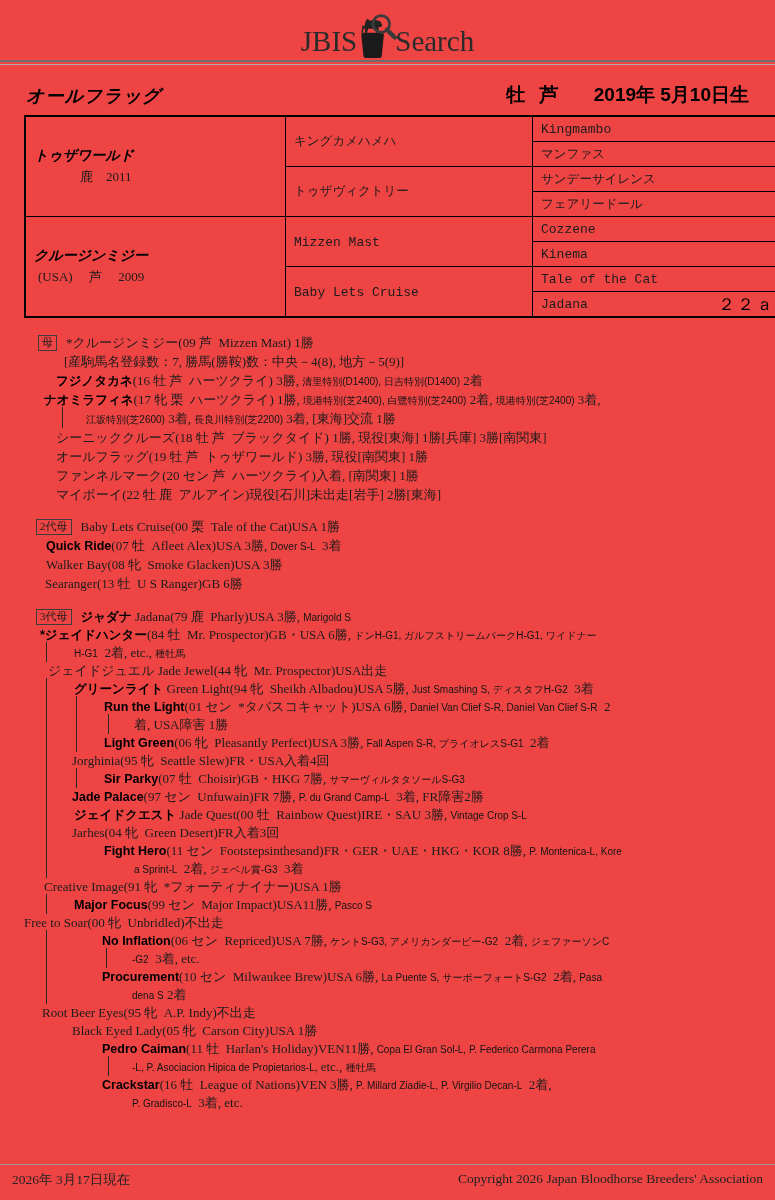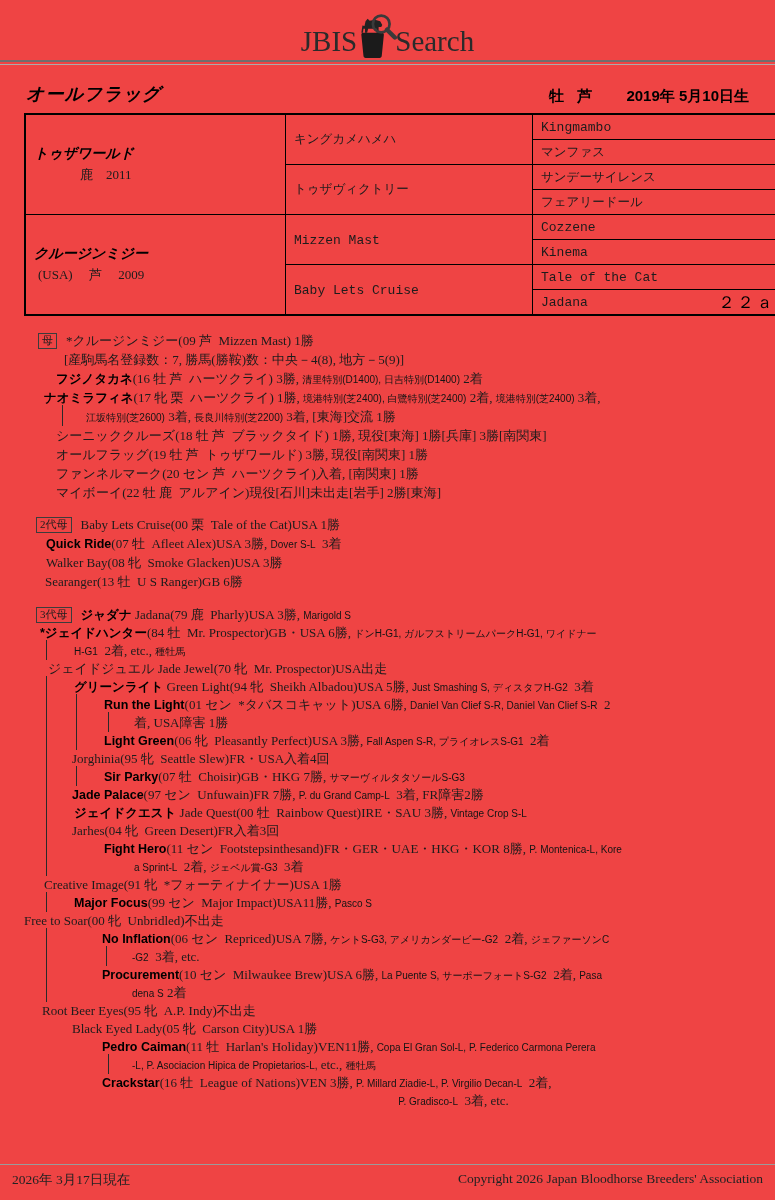--- a/index.html
+++ b/index.html
@@ -7,21 +7,21 @@
         font-family:"Liberation Serif","DejaVu Serif",serif;overflow:hidden;}
   
   .logo-row{display:flex;justify-content:center;align-items:flex-end;padding-top:7px;height:49px;}
   .logo-txt{font-family:"Liberation Serif",serif;font-size:29px;color:#2b2b2b;line-height:1;}
   .logo-icon{width:42px;height:46px;margin:0 -2px -4px -2px;}
   .rule-double{height:2px;border-top:2px solid #6e6e6e;border-bottom:1px solid #ababab;margin-top:4px;}
   
   .title-row{display:flex;justify-content:space-between;align-items:flex-end;margin:17px 26px 7px 26px;}
   .horse-title{font-family:"Liberation Sans","DejaVu Sans",sans-serif;font-weight:bold;font-style:italic;
                font-size:18px;letter-spacing:1px;color:#000;}
-  .title-info{font-family:"Liberation Sans","DejaVu Sans",sans-serif;font-weight:bold;font-size:15px;color:#000;}
+  .title-info{font-family:"Liberation Sans","DejaVu Sans",sans-serif;font-weight:bold;font-size:19px;color:#000;}
   .title-info .sx{margin-right:9px;}
   .title-info .ct{margin-right:30px;}
   
   table.ped{border-collapse:collapse;margin:0 0 0 24px;width:727px;table-layout:fixed;border:2px solid #000;}
   table.ped td{border:1px solid #000;height:24px;padding:0 0 0 8px;vertical-align:middle;font-size:13px;}
   td.c1{width:251px;} td.c2{width:238px;} td.c3{width:238px;}
   .pname{font-family:"Liberation Sans","DejaVu Sans",sans-serif;font-weight:bold;font-style:italic;
          font-size:14px;color:#000;display:block;}
   .pdetail{display:block;font-size:13px;margin-top:3px;}
   .ind1{padding-left:46px;} .ind2{padding-left:4px;}
@@ -140,21 +140,21 @@
       <div class="sec sec1">
         <div class="pl" style="margin-left: 12px;"><span class="sg-l">2代母</span><span class="sg-n">Baby Lets Cruise(00 栗  Tale of the Cat)USA 1勝</span></div>
         <div class="pl" style="margin-left: 22px;"><span class="sg-b">Quick Ride</span><span class="sg-n">(07 牡  Afleet Alex)USA 3勝, </span><span class="sg-r">Dover S-L</span><span class="sg-n">  3着</span></div>
         <div class="pl" style="margin-left: 22px;"><span class="sg-n">Walker Bay(08 牝  Smoke Glacken)USA 3勝</span></div>
         <div class="pl" style="margin-left: 21px;"><span class="sg-n">Searanger(13 牡  U S Ranger)GB 6勝</span></div>
       </div>
       <div class="sec sec2">
         <div class="pl" style="margin-left: 12px;"><span class="sg-l">3代母</span><span class="sg-b">ジャダナ</span><span class="sg-n"> Jadana(79 鹿  Pharly)USA 3勝, </span><span class="sg-r">Marigold S</span></div>
         <div class="pl" style="margin-left: 16px;"><span class="sg-b">*ジェイドハンター</span><span class="sg-n">(84 牡  Mr. Prospector)GB・USA 6勝, </span><span class="sg-r">ドンH-G1, ガルフストリームパークH-G1, ワイドナー</span></div>
         <div class="pl" style="margin-left: 50px;"><span class="tbar" style="left: -28px;"></span><span class="sg-r">H-G1</span><span class="sg-n">  2着, etc., </span><span class="sg-r">種牡馬</span></div>
-        <div class="pl" style="margin-left: 24px;"><span class="sg-n">ジェイドジュエル Jade Jewel(70 牝  Mr. Prospector)USA出走</span></div>
+        <div class="pl" style="margin-left: 24px;"><span class="sg-n">ジェイドジュエル Jade Jewel(44 牝  Mr. Prospector)USA出走</span></div>
         <div class="pl" style="margin-left: 50px;"><span class="tbar" style="left: -28px;"></span><span class="sg-b">グリーンライト</span><span class="sg-n"> Green Light(94 牝  Sheikh Albadou)USA 5勝, </span><span class="sg-r">Just Smashing S, ディスタフH-G2</span><span class="sg-n">  3着</span></div>
         <div class="pl" style="margin-left: 80px;"><span class="tbar" style="left: -58px;"></span><span class="tbar" style="left: -28px;"></span><span class="sg-b">Run the Light</span><span class="sg-n">(01 セン  *タバスコキャット)USA 6勝, </span><span class="sg-r">Daniel Van Clief S-R, Daniel Van Clief S-R</span><span class="sg-n">  2</span></div>
         <div class="pl" style="margin-left: 110px;"><span class="tbar" style="left: -88px;"></span><span class="tbar" style="left: -58px;"></span><span class="tbar" style="left: -26px;"></span><span class="sg-n">着, USA障害 1勝</span></div>
         <div class="pl" style="margin-left: 80px;"><span class="tbar" style="left: -58px;"></span><span class="tbar" style="left: -28px;"></span><span class="sg-b">Light Green</span><span class="sg-n">(06 牝  Pleasantly Perfect)USA 3勝, </span><span class="sg-r">Fall Aspen S-R, プライオレスS-G1</span><span class="sg-n">  2着</span></div>
         <div class="pl" style="margin-left: 48px;"><span class="tbar" style="left: -26px;"></span><span class="sg-n">Jorghinia(95 牝  Seattle Slew)FR・USA入着4回</span></div>
         <div class="pl" style="margin-left: 80px;"><span class="tbar" style="left: -58px;"></span><span class="tbar" style="left: -28px;"></span><span class="sg-b">Sir Parky</span><span class="sg-n">(07 牡  Choisir)GB・HKG 7勝, </span><span class="sg-r">サマーヴィルタタソールS-G3</span></div>
         <div class="pl" style="margin-left: 48px;"><span class="tbar" style="left: -26px;"></span><span class="sg-b">Jade Palace</span><span class="sg-n">(97 セン  Unfuwain)FR 7勝, </span><span class="sg-r">P. du Grand Camp-L</span><span class="sg-n">  3着, FR障害2勝</span></div>
         <div class="pl" style="margin-left: 50px;"><span class="tbar" style="left: -28px;"></span><span class="sg-b">ジェイドクエスト</span><span class="sg-n"> Jade Quest(00 牡  Rainbow Quest)IRE・SAU 3勝, </span><span class="sg-r">Vintage Crop S-L</span></div>
         <div class="pl" style="margin-left: 48px;"><span class="tbar" style="left: -26px;"></span><span class="sg-n">Jarhes(04 牝  Green Desert)FR入着3回</span></div>
         <div class="pl" style="margin-left: 80px;"><span class="tbar" style="left: -58px;"></span><span class="sg-b">Fight Hero</span><span class="sg-n">(11 セン  Footstepsinthesand)FR・GER・UAE・HKG・KOR 8勝, </span><span class="sg-r">P. Montenica-L, Kore</span></div>
@@ -164,21 +164,21 @@
         <div class="pl" style=""><span class="tbar" style="left: -26px;"></span><span class="sg-n">Free to Soar(00 牝  Unbridled)不出走</span></div>
         <div class="pl" style="margin-left: 78px;"><span class="tbar" style="left: -56px;"></span><span class="sg-b">No Inflation</span><span class="sg-n">(06 セン  Repriced)USA 7勝, </span><span class="sg-r">ケントS-G3, アメリカンダービー-G2</span><span class="sg-n">  2着, </span><span class="sg-r">ジェファーソンC</span></div>
         <div class="pl" style="margin-left: 108px;"><span class="tbar" style="left: -86px;"></span><span class="tbar" style="left: -26px;"></span><span class="sg-r">-G2</span><span class="sg-n">  3着, etc.</span></div>
         <div class="pl" style="margin-left: 78px;"><span class="tbar" style="left: -56px;"></span><span class="sg-b">Procurement</span><span class="sg-n">(10 セン  Milwaukee Brew)USA 6勝, </span><span class="sg-r">La Puente S, サーポーフォートS-G2</span><span class="sg-n">  2着, </span><span class="sg-r">Pasa</span></div>
         <div class="pl" style="margin-left: 108px;"><span class="tbar" style="left: -86px;"></span><span class="sg-r">dena S</span><span class="sg-n"> 2着</span></div>
         <div class="pl" style="margin-left: 18px;"><span class="sg-n">Root Beer Eyes(95 牝  A.P. Indy)不出走</span></div>
         <div class="pl" style="margin-left: 48px;"><span class="sg-n">Black Eyed Lady(05 牝  Carson City)USA 1勝</span></div>
         <div class="pl" style="margin-left: 78px;"><span class="sg-b">Pedro Caiman</span><span class="sg-n">(11 牡  Harlan's Holiday)VEN11勝, </span><span class="sg-r">Copa El Gran Sol-L, P. Federico Carmona Perera</span></div>
         <div class="pl" style="margin-left: 108px;"><span class="tbar" style="left: -24px;"></span><span class="sg-r">-L, P. Asociacion Hipica de Propietarios-L,</span><span class="sg-n"> etc., </span><span class="sg-r">種牡馬</span></div>
         <div class="pl" style="margin-left: 78px;"><span class="sg-b">Crackstar</span><span class="sg-n">(16 牡  League of Nations)VEN 3勝, </span><span class="sg-r">P. Millard Ziadie-L, P. Virgilio Decan-L</span><span class="sg-n">  2着,</span></div>
-        <div class="pl" style="margin-left: 108px; text-align: center;"><span class="sg-r">P. Gradisco-L</span><span class="sg-n">  3着, etc.</span></div>
+        <div class="pl" style="margin-left: 108px;"><span class="sg-r">P. Gradisco-L</span><span class="sg-n">  3着, etc.</span></div>
       </div>
     </div>
 
   <div class="footer">
     <div class="footer-inner">
       <span>2026年 3月17日現在</span>
       <span>Copyright 2026 Japan Bloodhorse Breeders' Association</span>
     </div>
   </div>
 

